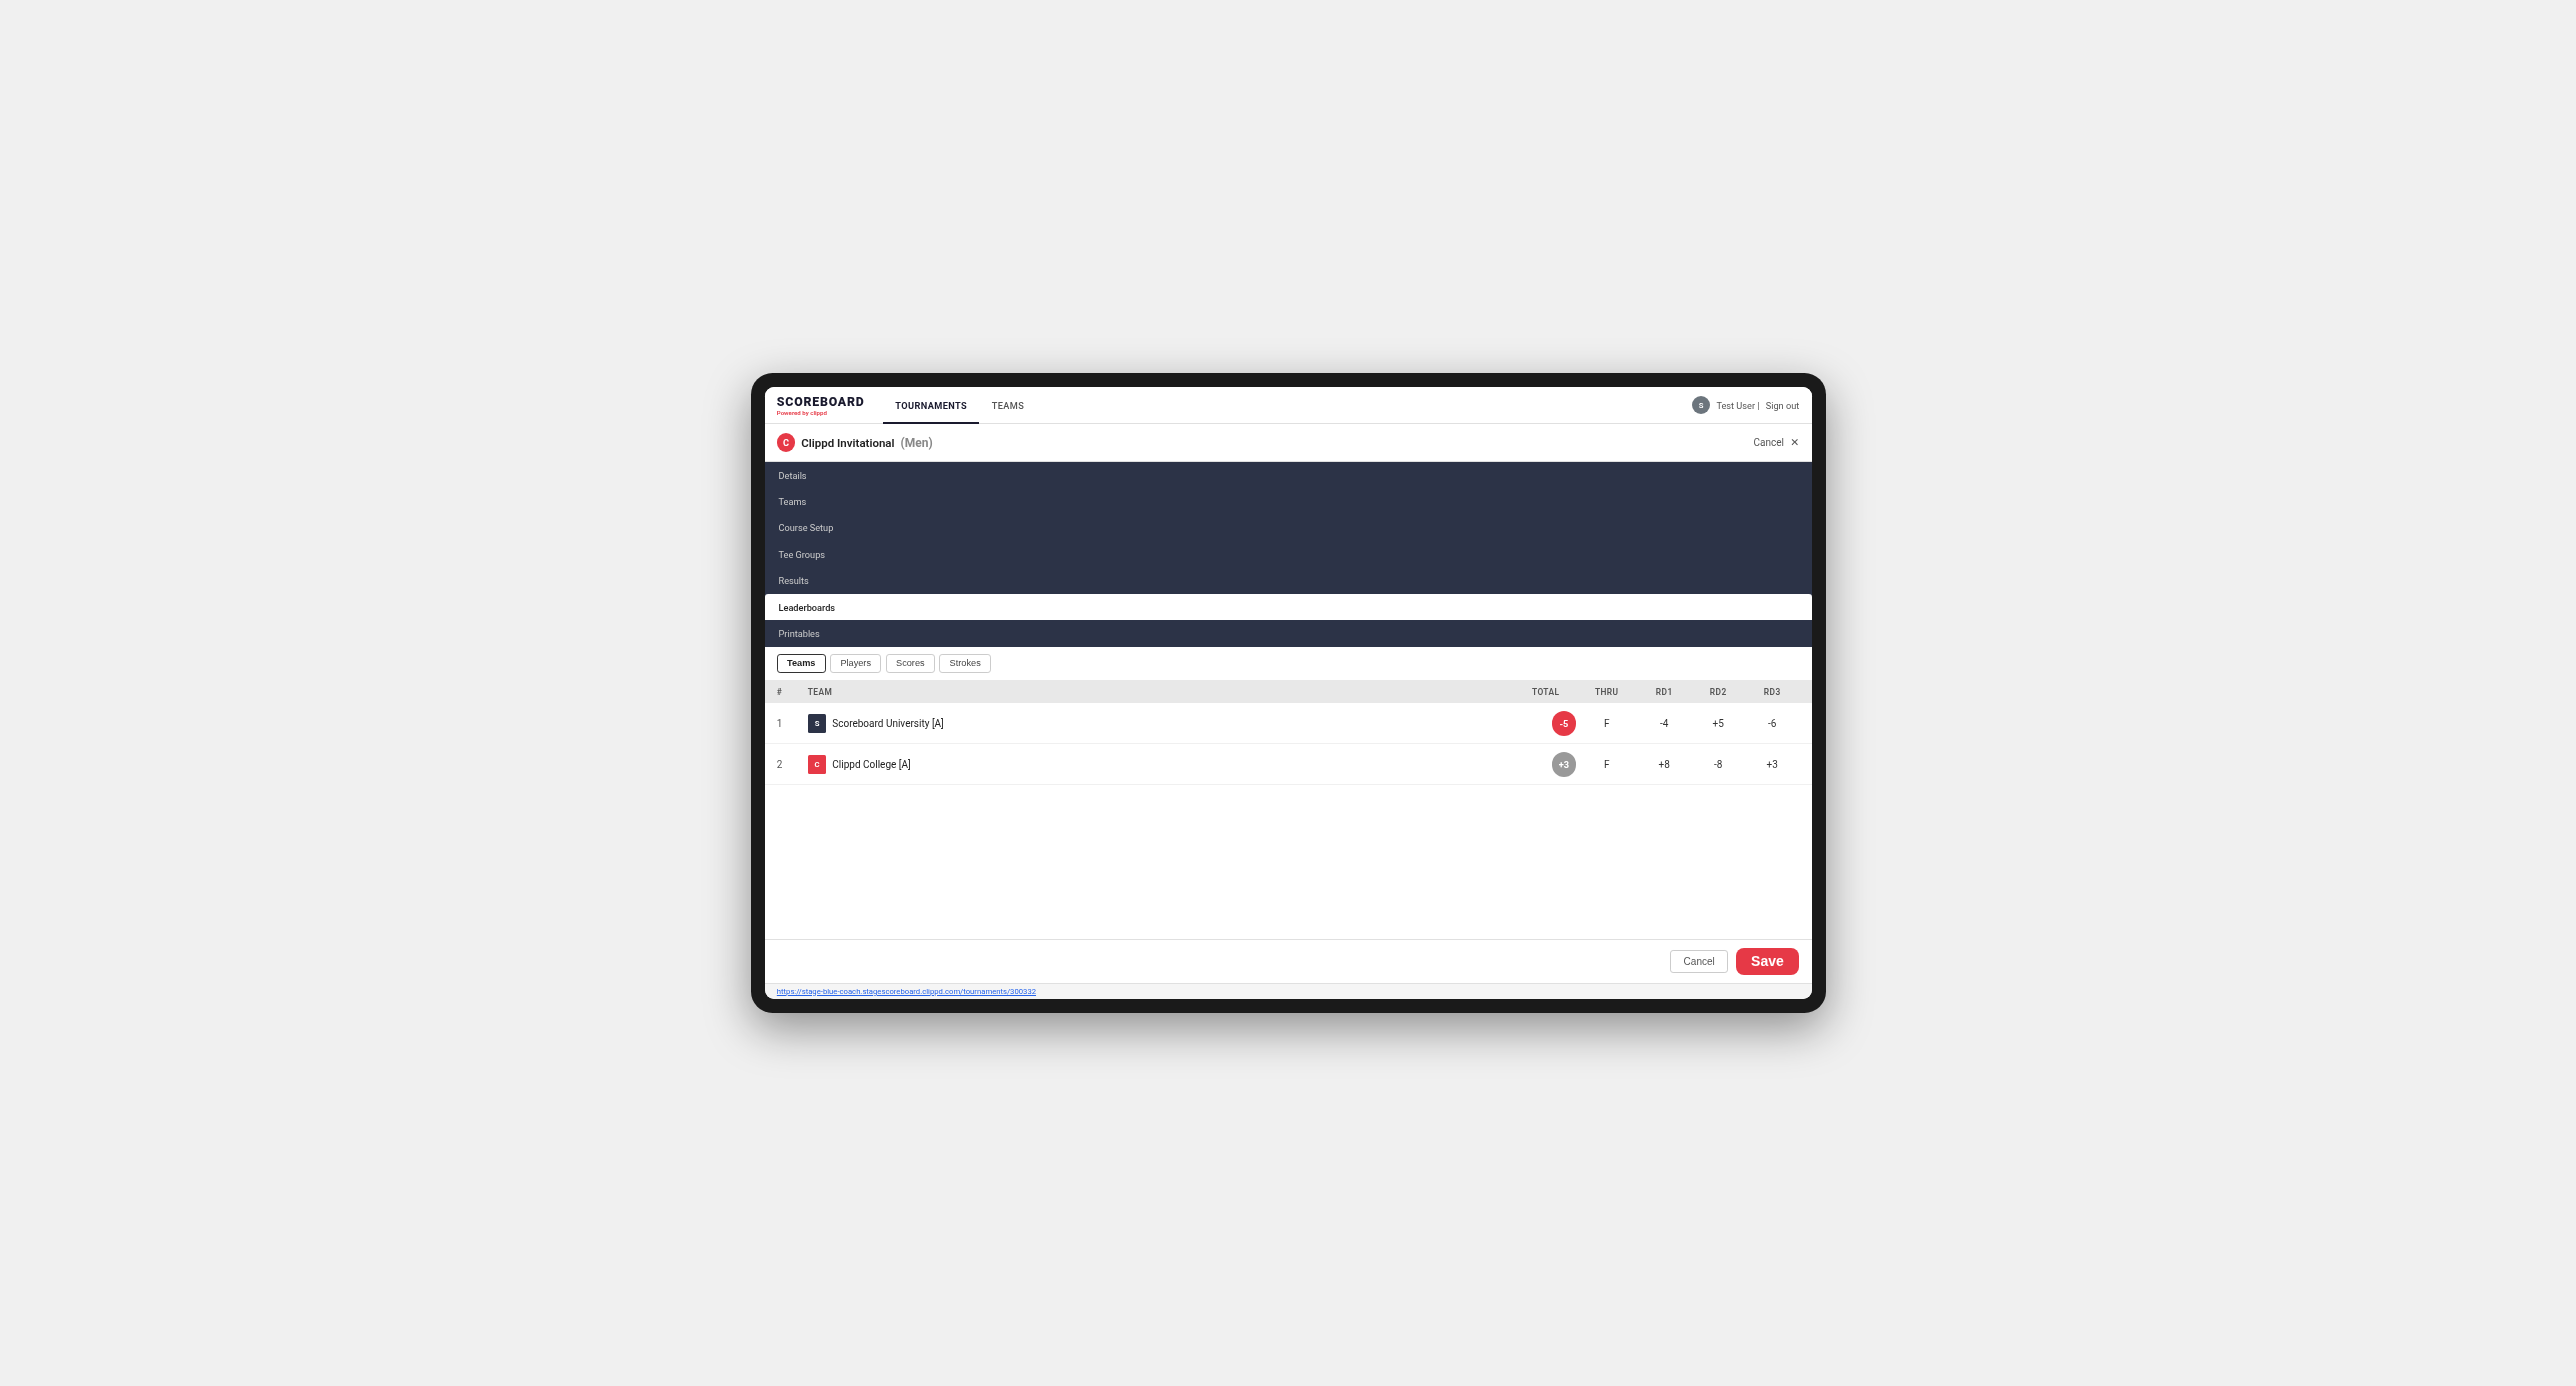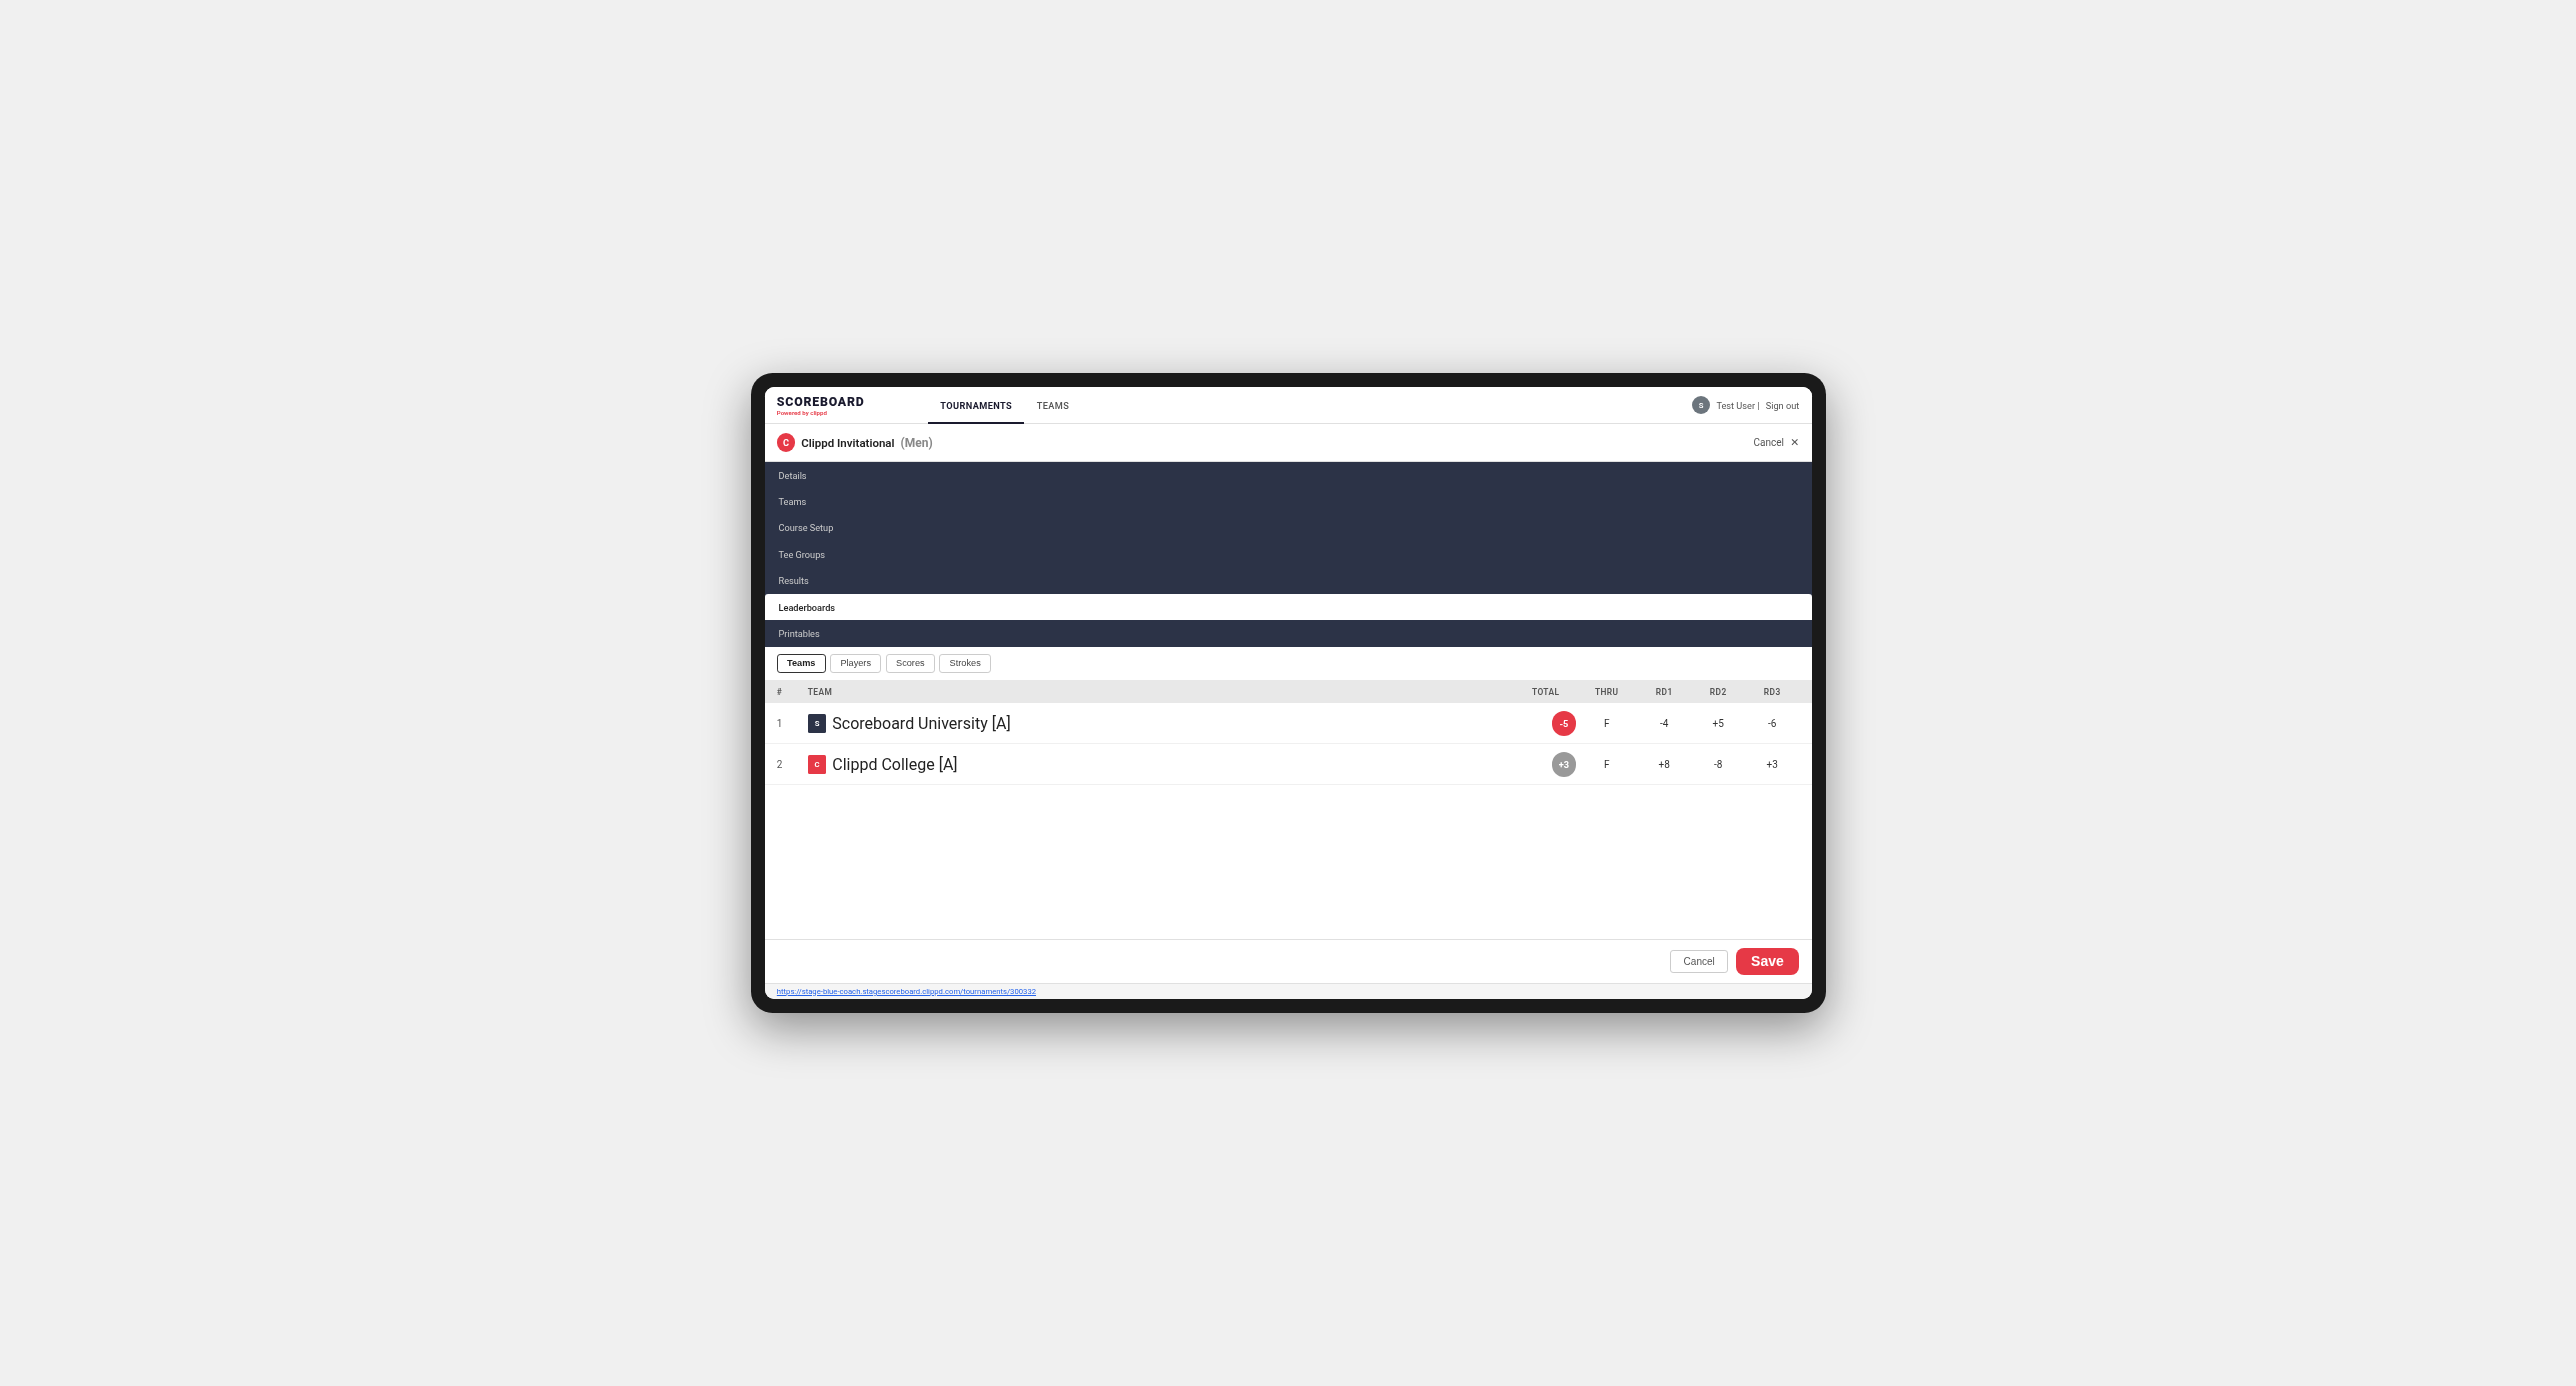--- a/index.html
+++ b/index.html
@@ -48,21 +48,20 @@
     }
 
     
     .top-nav {
       background: #fff;
       border-bottom: 0.8px solid #e0e0e0;
       display: flex;
       align-items: center;
       padding: 0 12.3px;
       height: 37px;
-      gap: 45px;
     }
 
     .logo-area {
       display: flex;
       flex-direction: column;
       margin-right: 18.4px;
     }
 
     .logo-title {
       font-size: 12.3px;
@@ -271,21 +270,21 @@
       color: white;
       margin-right: 6.1px;
     }
 
     .team-cell {
       display: flex;
       align-items: center;
     }
 
     .team-name {
-      font-size: 16px;
+      font-size: 10px;
       color: #222;
     }
 
     .score-badge {
       width: 24.6px;
       height: 24.6px;
       border-radius: 50%;
       display: flex;
       align-items: center;
       justify-content: center;

